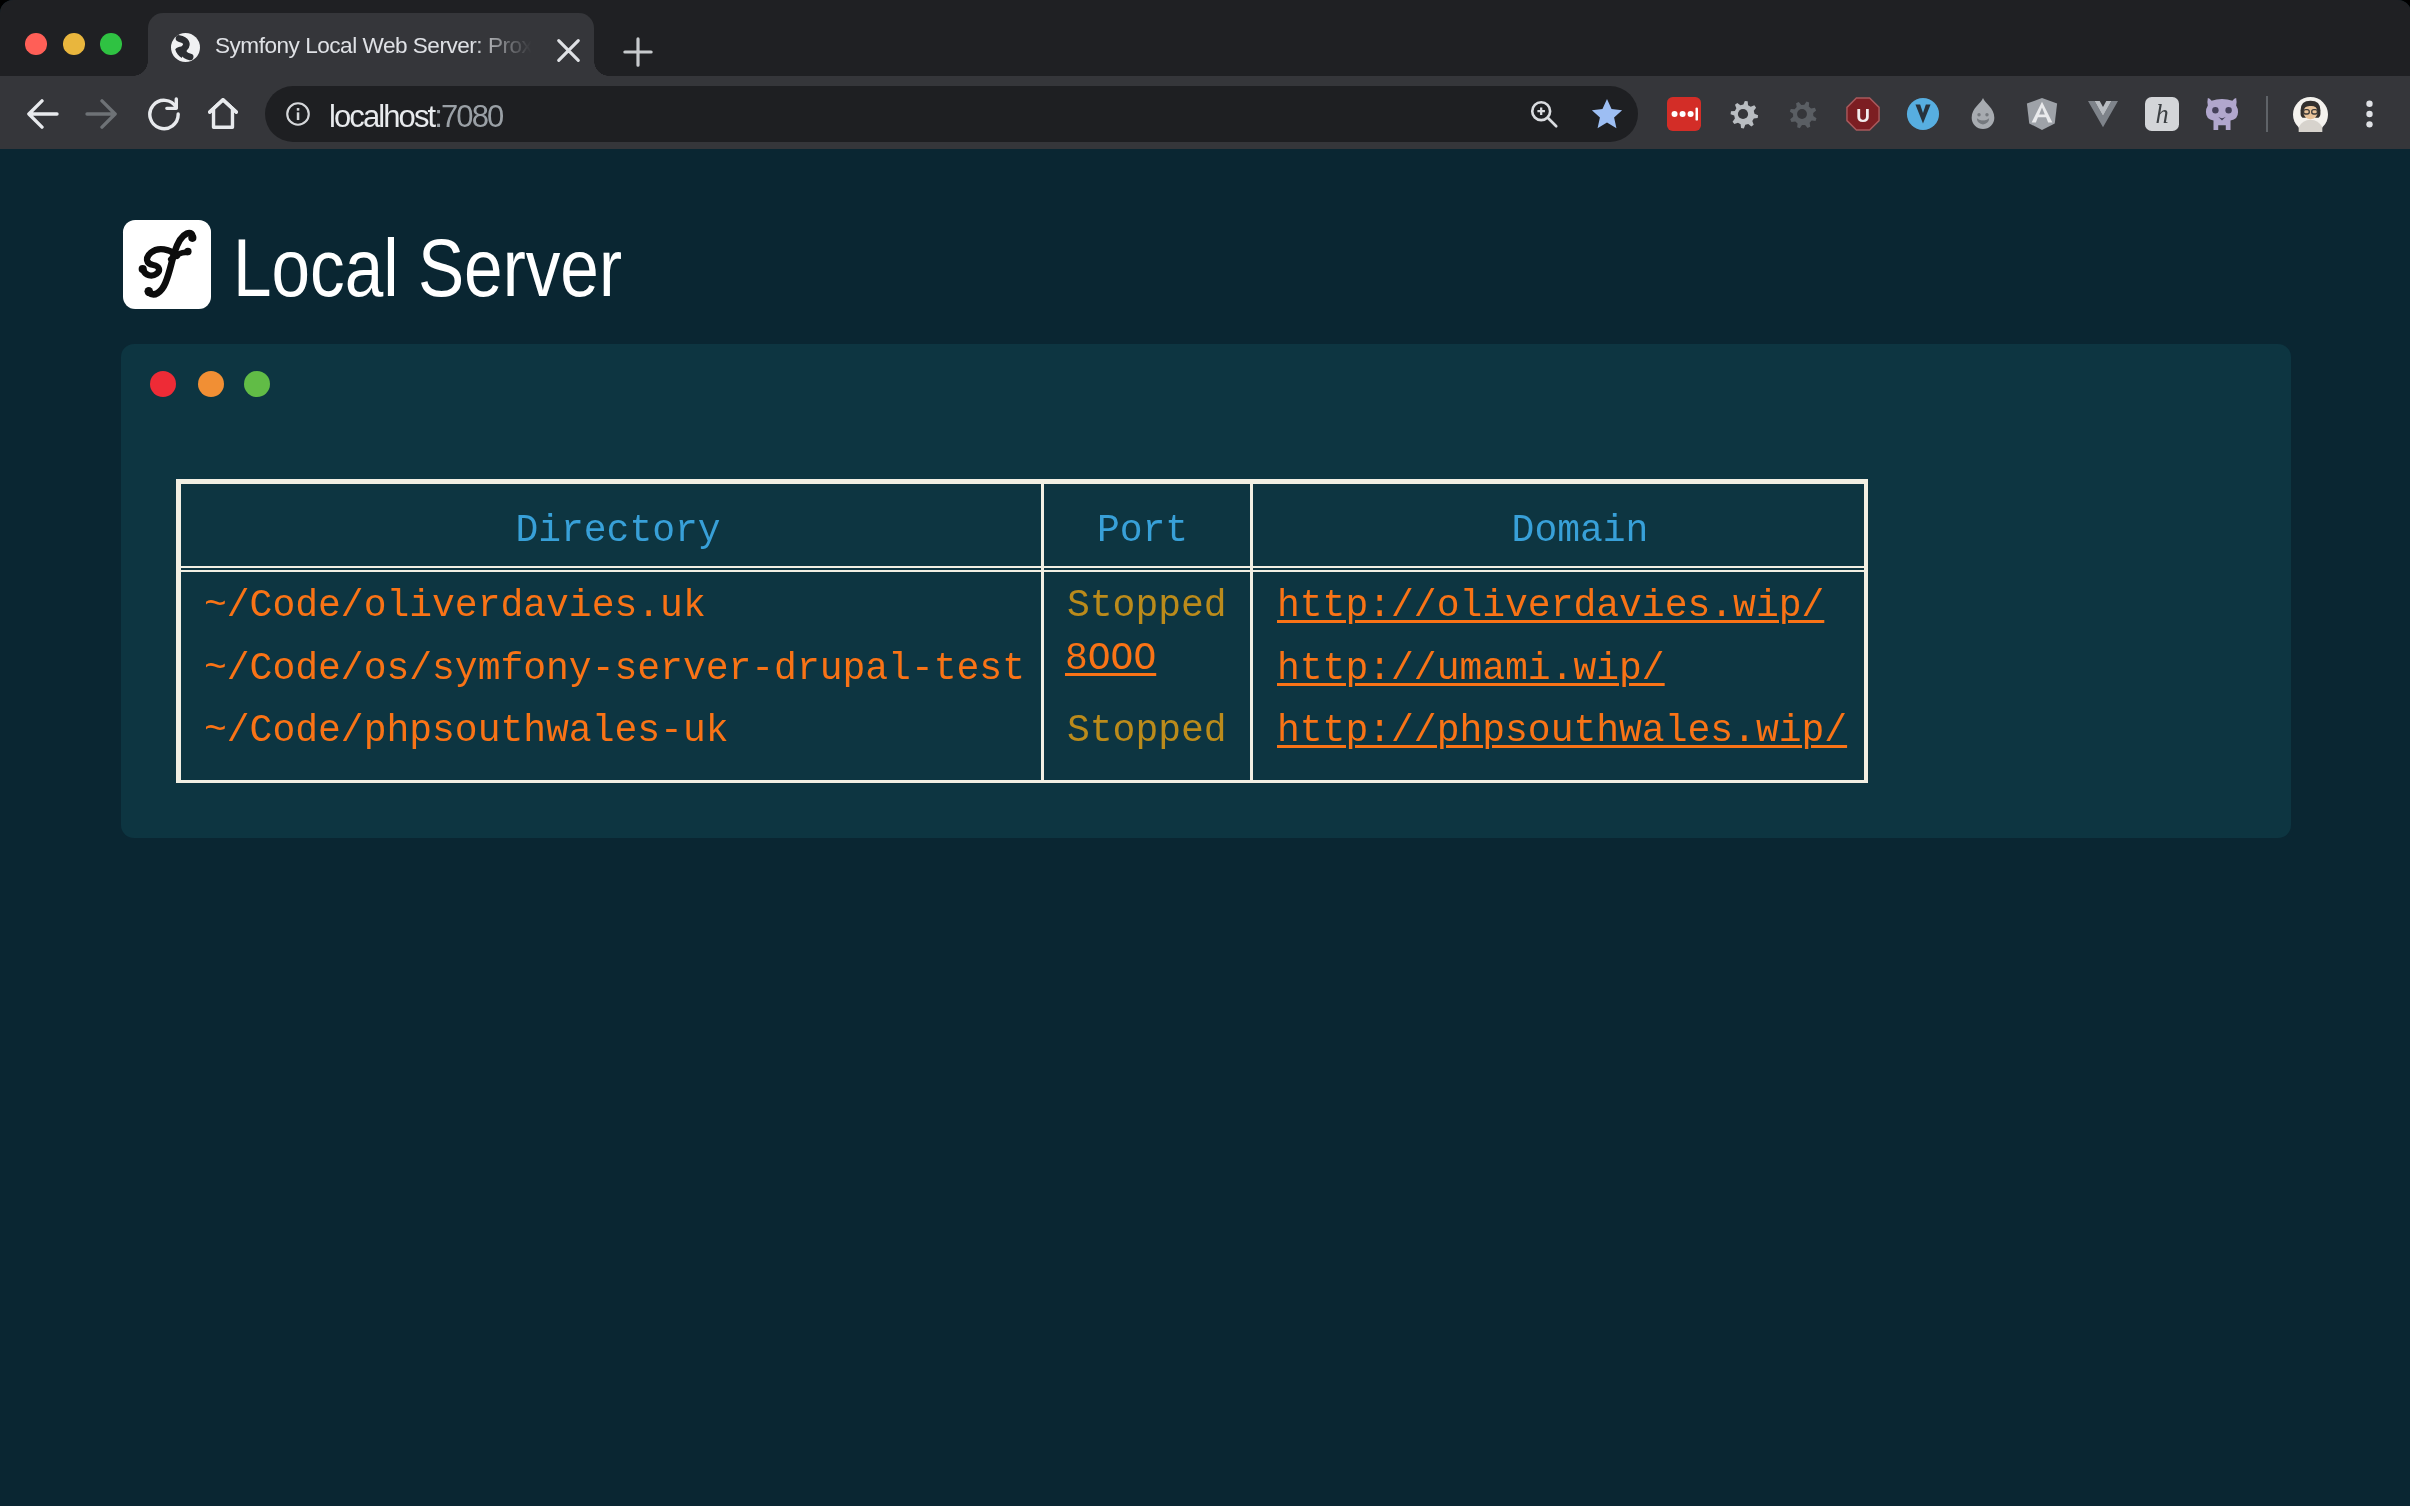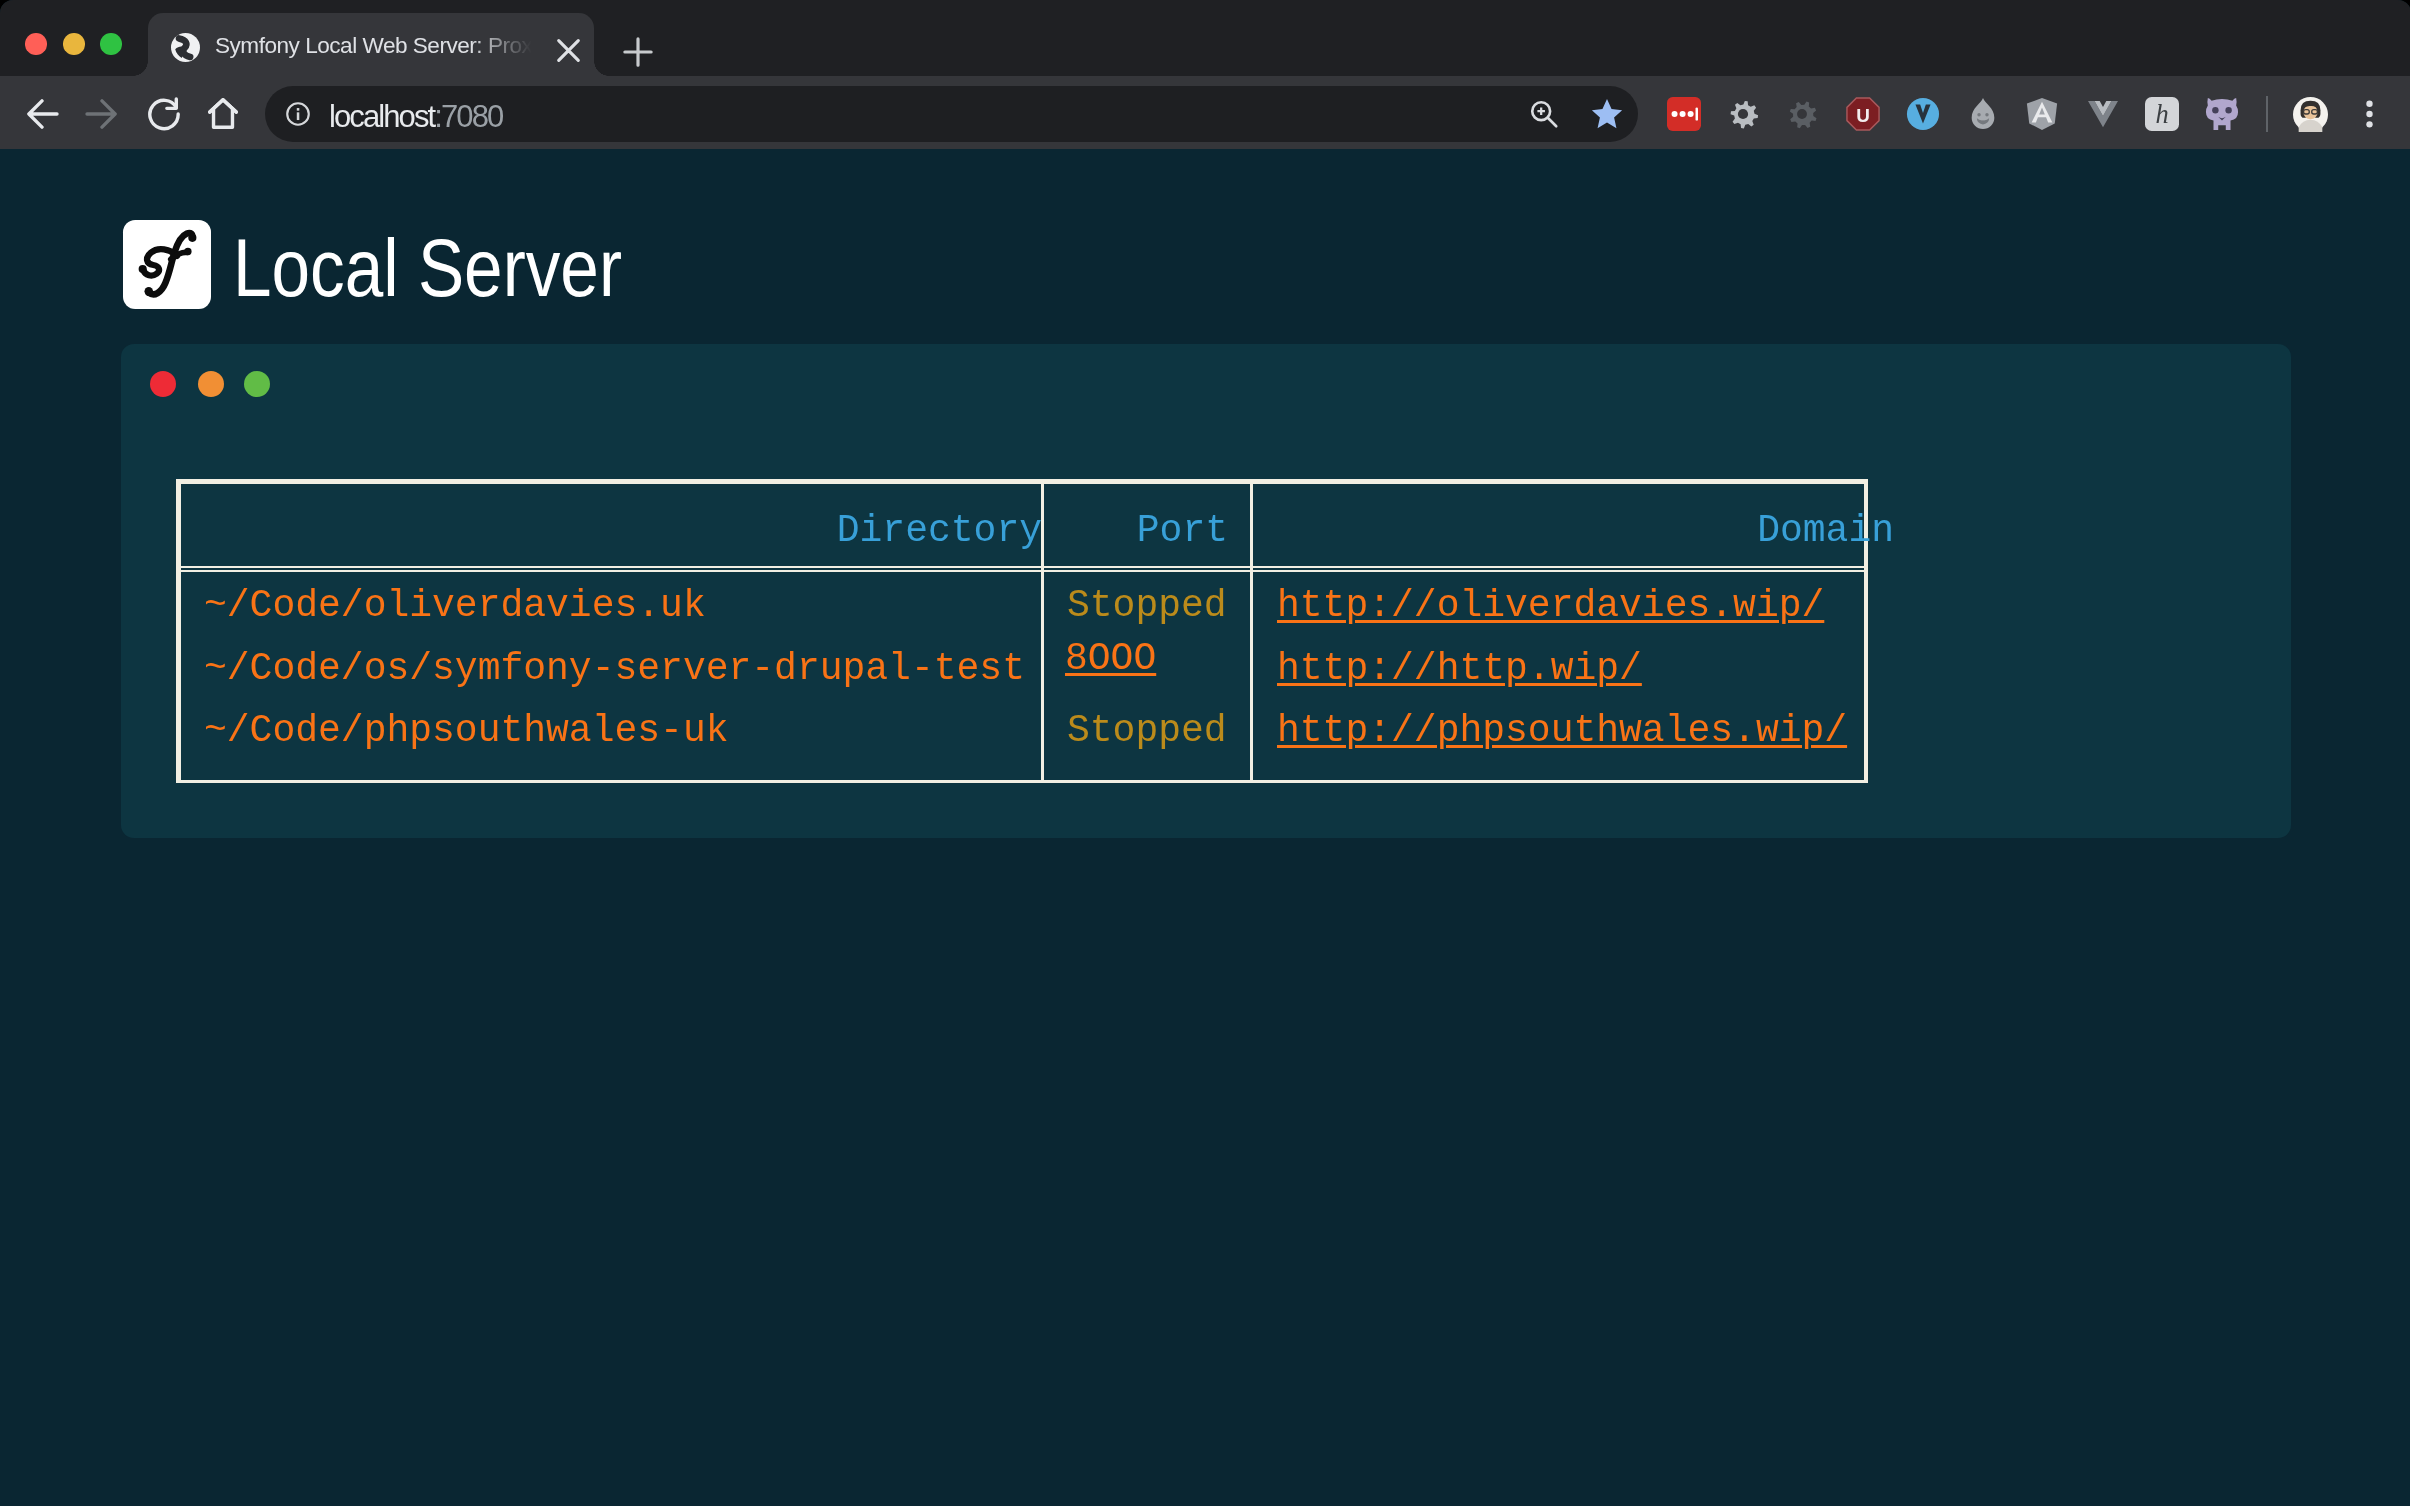--- a/index.html
+++ b/index.html
@@ -22,21 +22,21 @@
   .page { position:absolute; left:0; top:149px; width:2411px; height:1358px; background:#0a2632; }
   .logo { position:absolute; left:123px; top:220px; width:88px; height:89px; background:#fff; border-radius:12.2px; }
   .h1 { position:absolute; left:233px; top:227px; font-size:82px; line-height:82px; color:#fff; white-space:nowrap; transform:scaleX(0.845); transform-origin:0 0; }
   .panel { position:absolute; left:121px; top:344px; width:2170px; height:494px; background:#0d3541; border-radius:13px; }
   .dot { position:absolute; top:371px; width:26px; height:26px; border-radius:50%; }
   .bl { position:absolute; background:#f1efe3; }
   .mono { position:absolute; font-family:"Liberation Mono", monospace; font-size:38px; line-height:38px; white-space:nowrap; }
   .cream { color:#f97316; }
   .blue { color:#38a0d8; }
   .gold { color:#bb8b1b; }
-  .ctr { text-align:right;padding-left:13px; }
+  .ctr { text-align:center;padding-left:13px; }
   .und { text-decoration:underline; text-decoration-thickness:2.8px; text-underline-offset:3.8px; }
 </style>
 </head>
 <body>
 <div class="win">
   <div class="tabbar">
     <div class="tl" style="left:25.4px;  background:#ff5f57;"></div>
     <div class="tl" style="left:63px;  background:#e9b63d;"></div>
     <div class="tl" style="left:100px; background:#2fc242;"></div>
     <div class="tab">
@@ -200,15 +200,15 @@
 <div class="mono blue ctr" style="left:181px;top:512px;width:861px;">Directory</div>
 <div class="mono blue ctr" style="left:1044px;top:512px;width:184px;">Port</div>
 <div class="mono blue ctr" style="left:1253px;top:512px;width:641px;">Domain</div>
 <div class="mono cream" style="left:204px;top:587px;">~/Code/oliverdavies.uk</div>
 <div class="mono cream" style="left:204px;top:650px;font-family:Liberation Mono, monospace;">~/Code/os/symfony-server-drupal-test</div>
 <div class="mono cream" style="left:204px;top:712px;">~/Code/phpsouthwales-uk</div>
 <div class="mono gold" style="left:1067px;top:587px;">Stopped</div>
 <div class="mono cream und" style="left:1065px;top:640px;">8OOO</div>
 <div class="mono gold" style="left:1067px;top:712px;">Stopped</div>
 <div class="mono cream und" style="left:1277px;top:587px;">http://oliverdavies.wip/</div>
-<div class="mono cream und" style="left:1277px;top:650px;">http://http.wip/</div>
+<div class="mono cream und" style="left:1277px;top:650px;">http://umami.wip/</div>
 <div class="mono cream und" style="left:1277px;top:712px;">http://phpsouthwales.wip/</div>
 
 
 </body></html>

